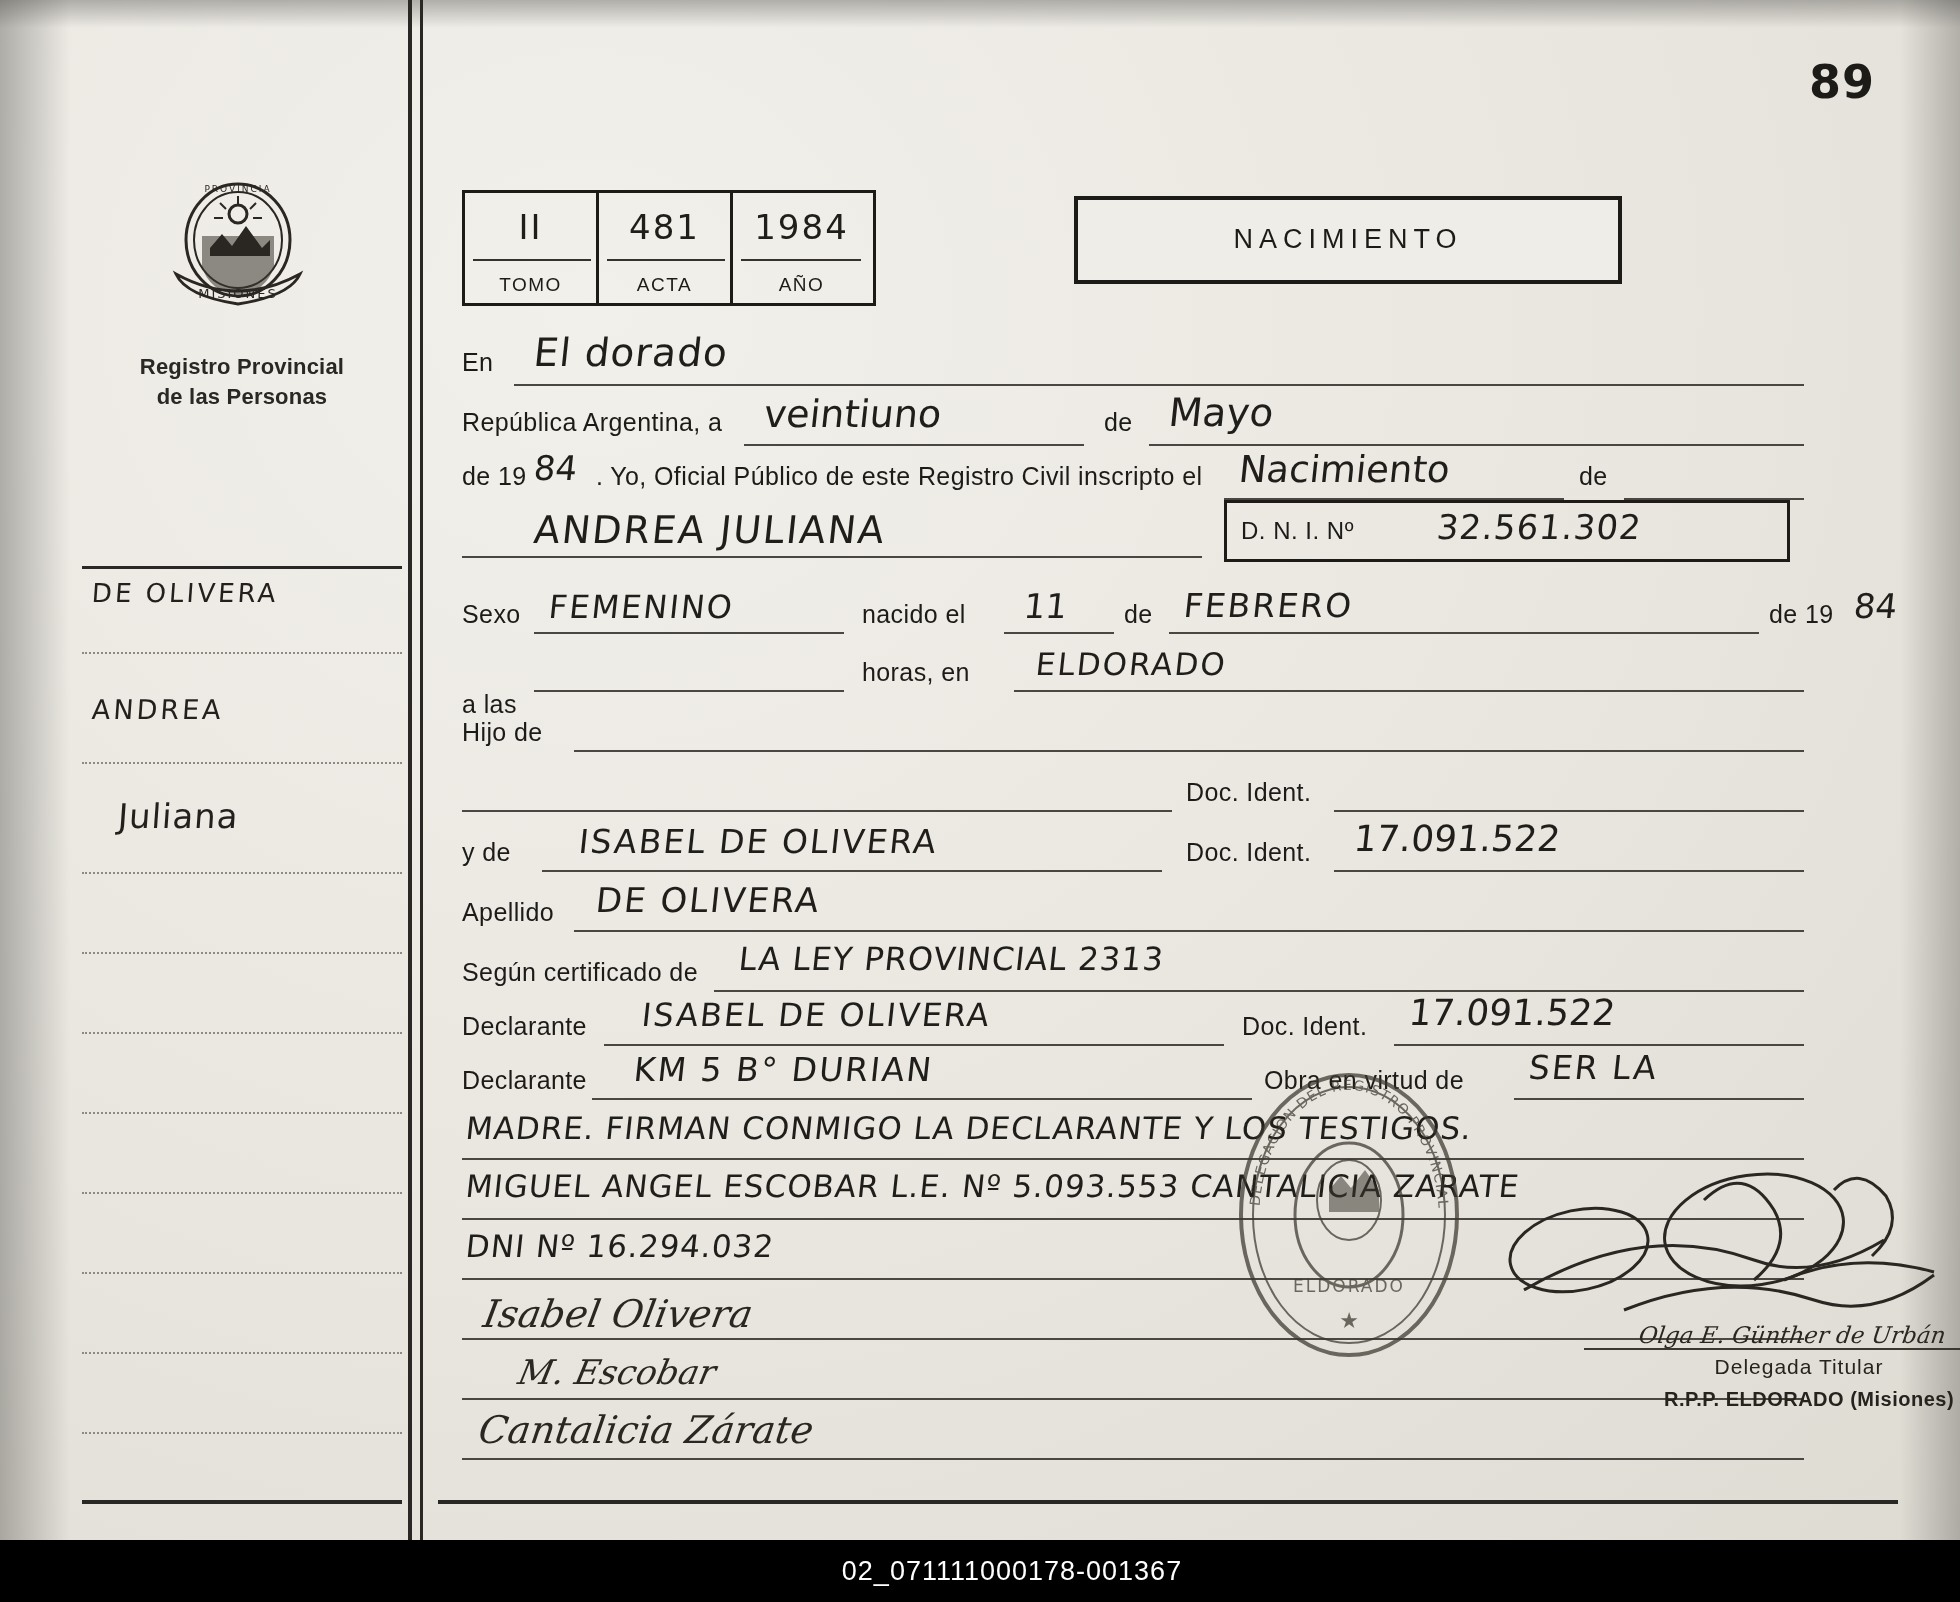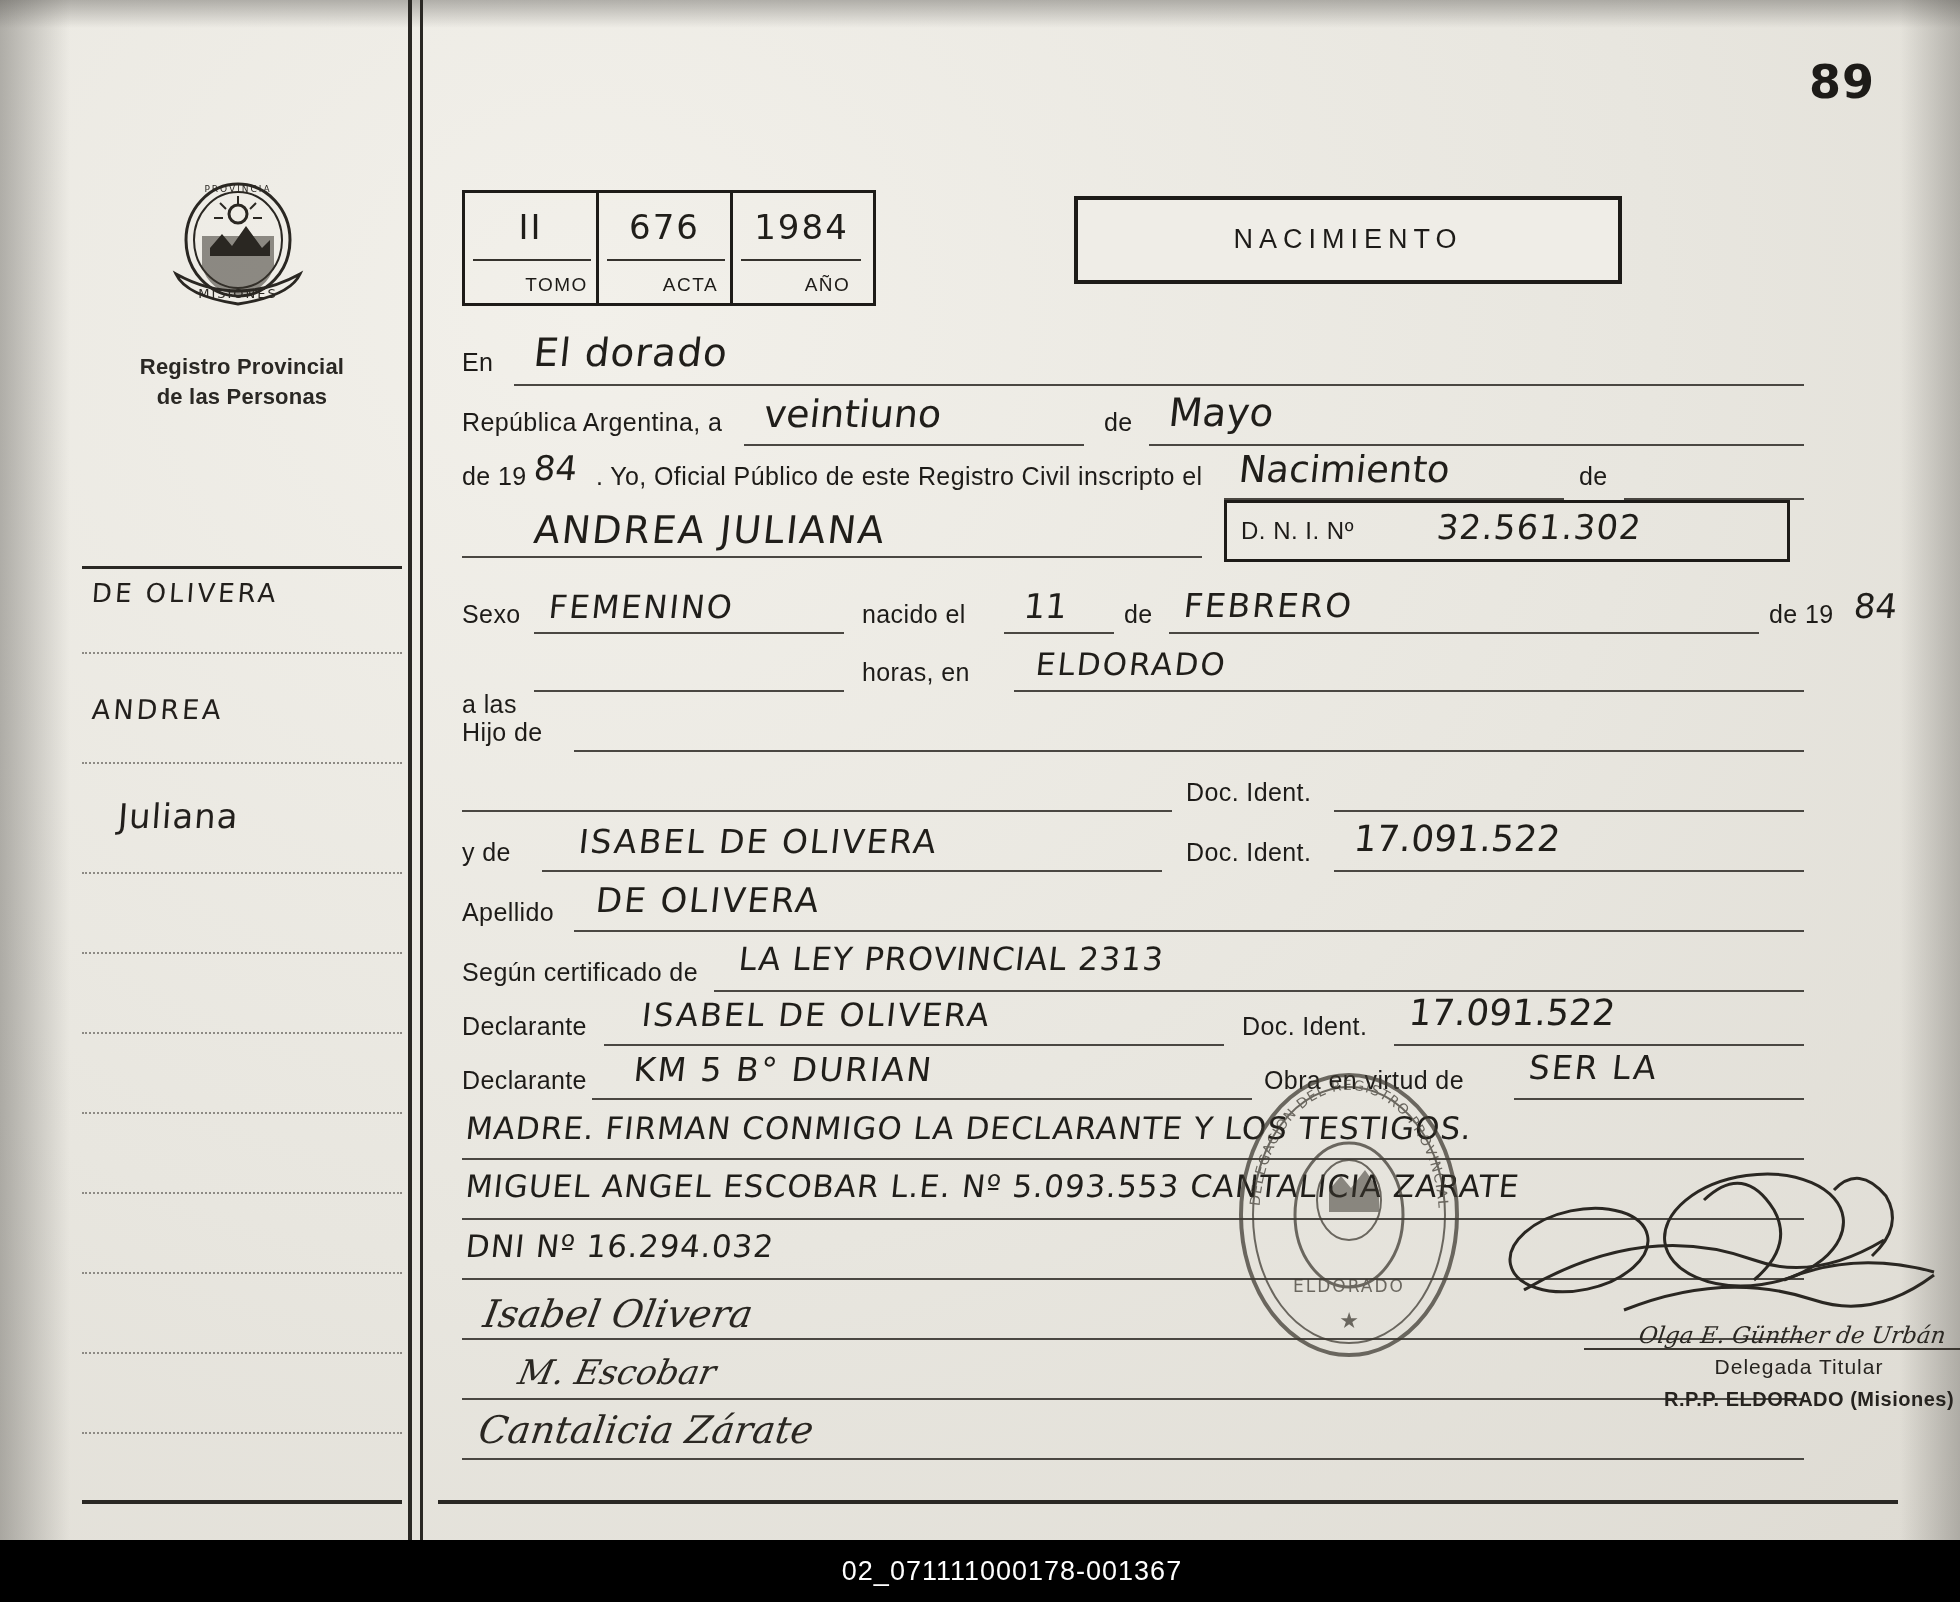--- a/index.html
+++ b/index.html
@@ -88,21 +88,21 @@
   }
   .taa .cell{
     position:absolute;top:0;height:110px;border-right:3px solid #1d1b18;
     box-sizing:border-box;
   }
   .taa .c1{left:0;width:134px;}
   .taa .c2{left:134px;width:134px;}
   .taa .c3{left:268px;width:137px;border-right:none;}
   .taa .lbl{
     position:absolute;bottom:7px;left:0;width:100%;text-align:center;
-    font-size:19px;letter-spacing:1.5px;color:#1d1b18;padding-left:26px;
+    font-size:19px;letter-spacing:1.5px;color:#1d1b18;
   }
   .taa .val{
     position:absolute;top:14px;left:0;width:100%;text-align:center;
     font-family:"DejaVu Sans",sans-serif;font-size:34px;color:#201e1a;
     letter-spacing:2px;
   }
   .taa .sep{
     position:absolute;top:66px;left:8px;width:118px;height:2px;background:#35322d;
   }
 
@@ -243,21 +243,21 @@
 
     <div class="page-no">89</div>
 
     <div class="taa">
       <div class="cell c1">
         <div class="val hand">II</div>
         <div class="sep"></div>
         <div class="lbl">TOMO</div>
       </div>
       <div class="cell c2">
-        <div class="val hand">676</div>
+        <div class="val hand">481</div>
         <div class="sep"></div>
         <div class="lbl">ACTA</div>
       </div>
       <div class="cell c3">
         <div class="val hand">1984</div>
         <div class="sep" style="width:120px;"></div>
         <div class="lbl">AÑO</div>
       </div>
     </div>
 

